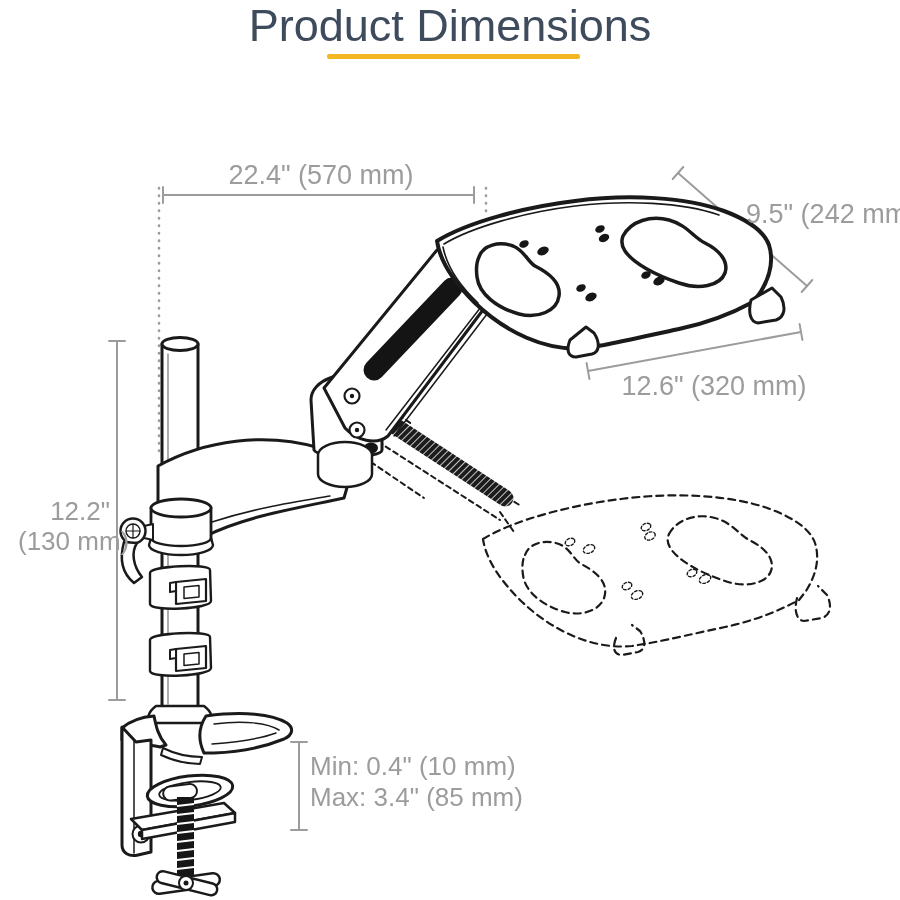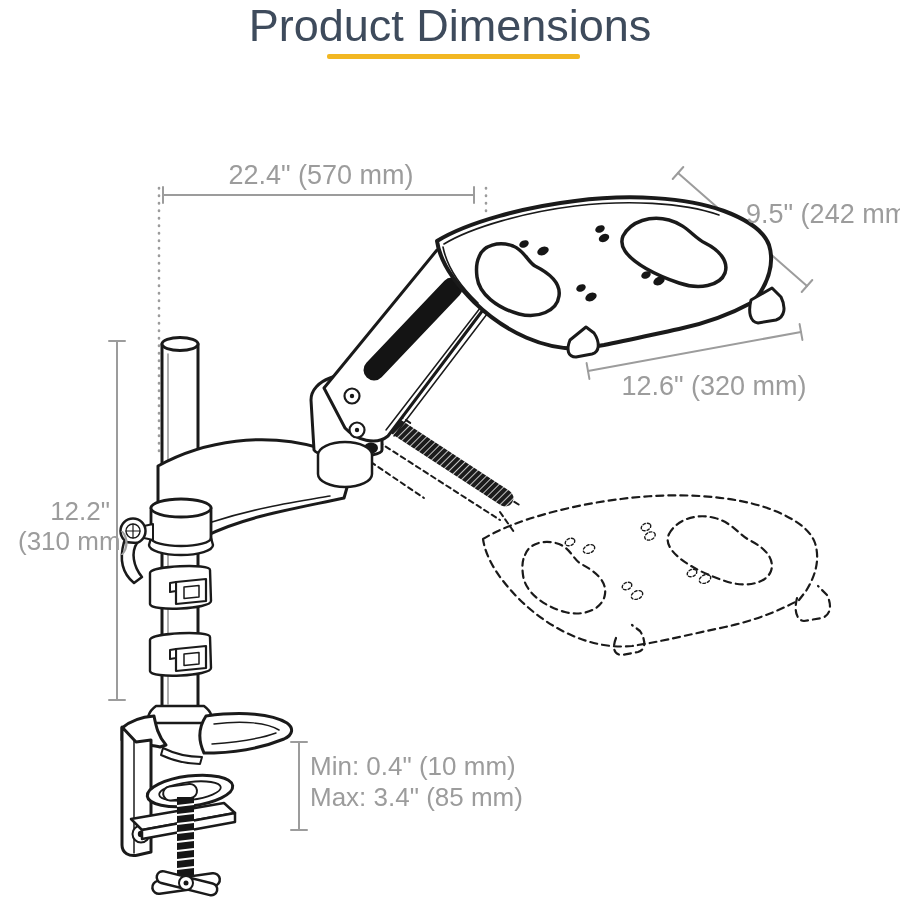--- a/index.html
+++ b/index.html
@@ -226,20 +226,20 @@
         <circle class="dark" cx="186" cy="883" r="2.5"></circle>
       </g>
     </g>
   </svg>
 
   <div class="dim-label dim-reach">22.4" (570 mm)</div>
   <div class="dim-label dim-depth">9.5" (242 mm)</div>
   <div class="dim-label dim-width">12.6" (320 mm)</div>
   <div class="dim-label small dim-pole">
     <div>12.2"</div>
-    <div>(310 mm)</div>
+    <div>(130 mm)</div>
   </div>
   <div class="dim-label small dim-clamp">
     <div>Min: 0.4" (10 mm)</div>
     <div>Max: 3.4" (85 mm)</div>
   </div>
 
 </div>
 
 </body></html>

